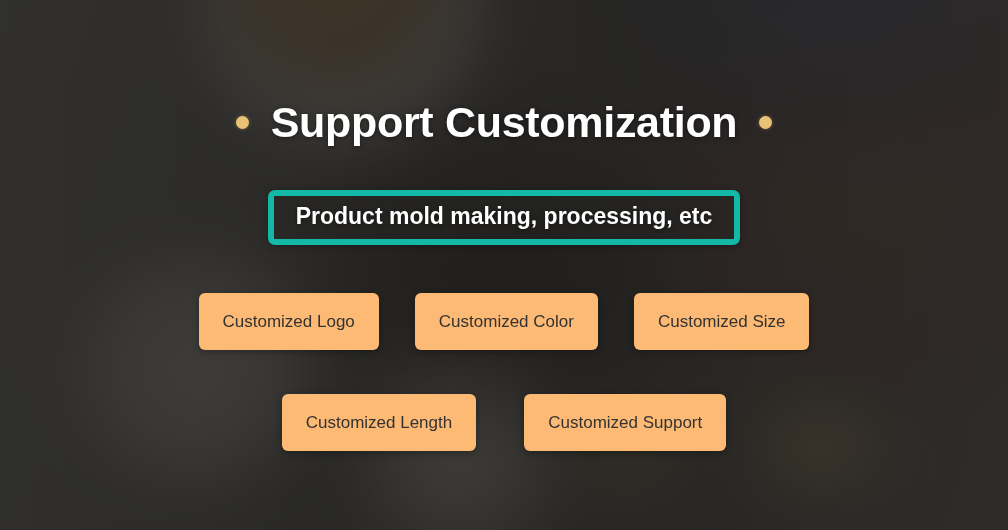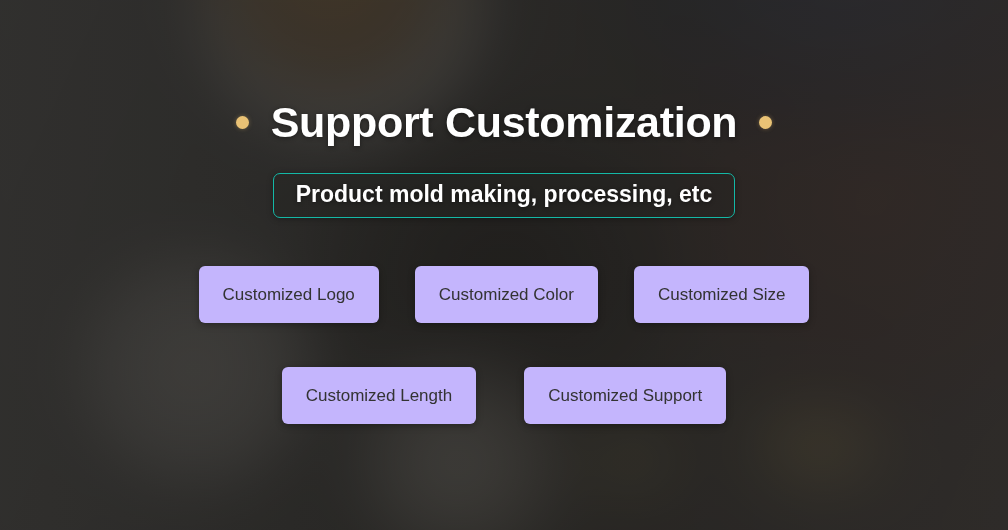--- a/index.html
+++ b/index.html
@@ -89,23 +89,23 @@
     font-weight: 700;
     line-height: 1;
     color: #ffffff;
     letter-spacing: -0.3px;
     text-shadow: 0 1px 5px rgba(0,0,0,0.45);
     white-space: nowrap;
   }
 
   
   .subtitle-box {
-    margin-top: 29px;
+    margin-top: 46px;
     padding: 9px 22px 11px;
-    border: 1px solid #14b8a6;
+    border: 6px solid #14b8a6;
     border-radius: 7px;
     background: rgba(38,36,34,0.38);
     box-shadow: 0 1px 6px rgba(0,0,0,0.30);
   }
   .subtitle-text {
     font-size: 23px;
     font-weight: 700;
     line-height: 1;
     color: #ffffff;
     white-space: nowrap;
@@ -115,21 +115,21 @@
   
   .chip-row {
     display: flex;
     justify-content: center;
     align-items: flex-start;
   }
   .chip-row.row-1 { margin-top: 48px; gap: 36px; }
   .chip-row.row-2 { margin-top: 44px; gap: 48px; }
 
   .chip {
-    background: #c4b5fd;
+    background: #fdba74;
     border-radius: 6px;
     height: 57px;
     display: flex;
     align-items: center;
     justify-content: center;
     padding: 0 24px;
     box-shadow: 0 2px 7px rgba(0,0,0,0.30);
     cursor: pointer;
   }
   .chip-label {

